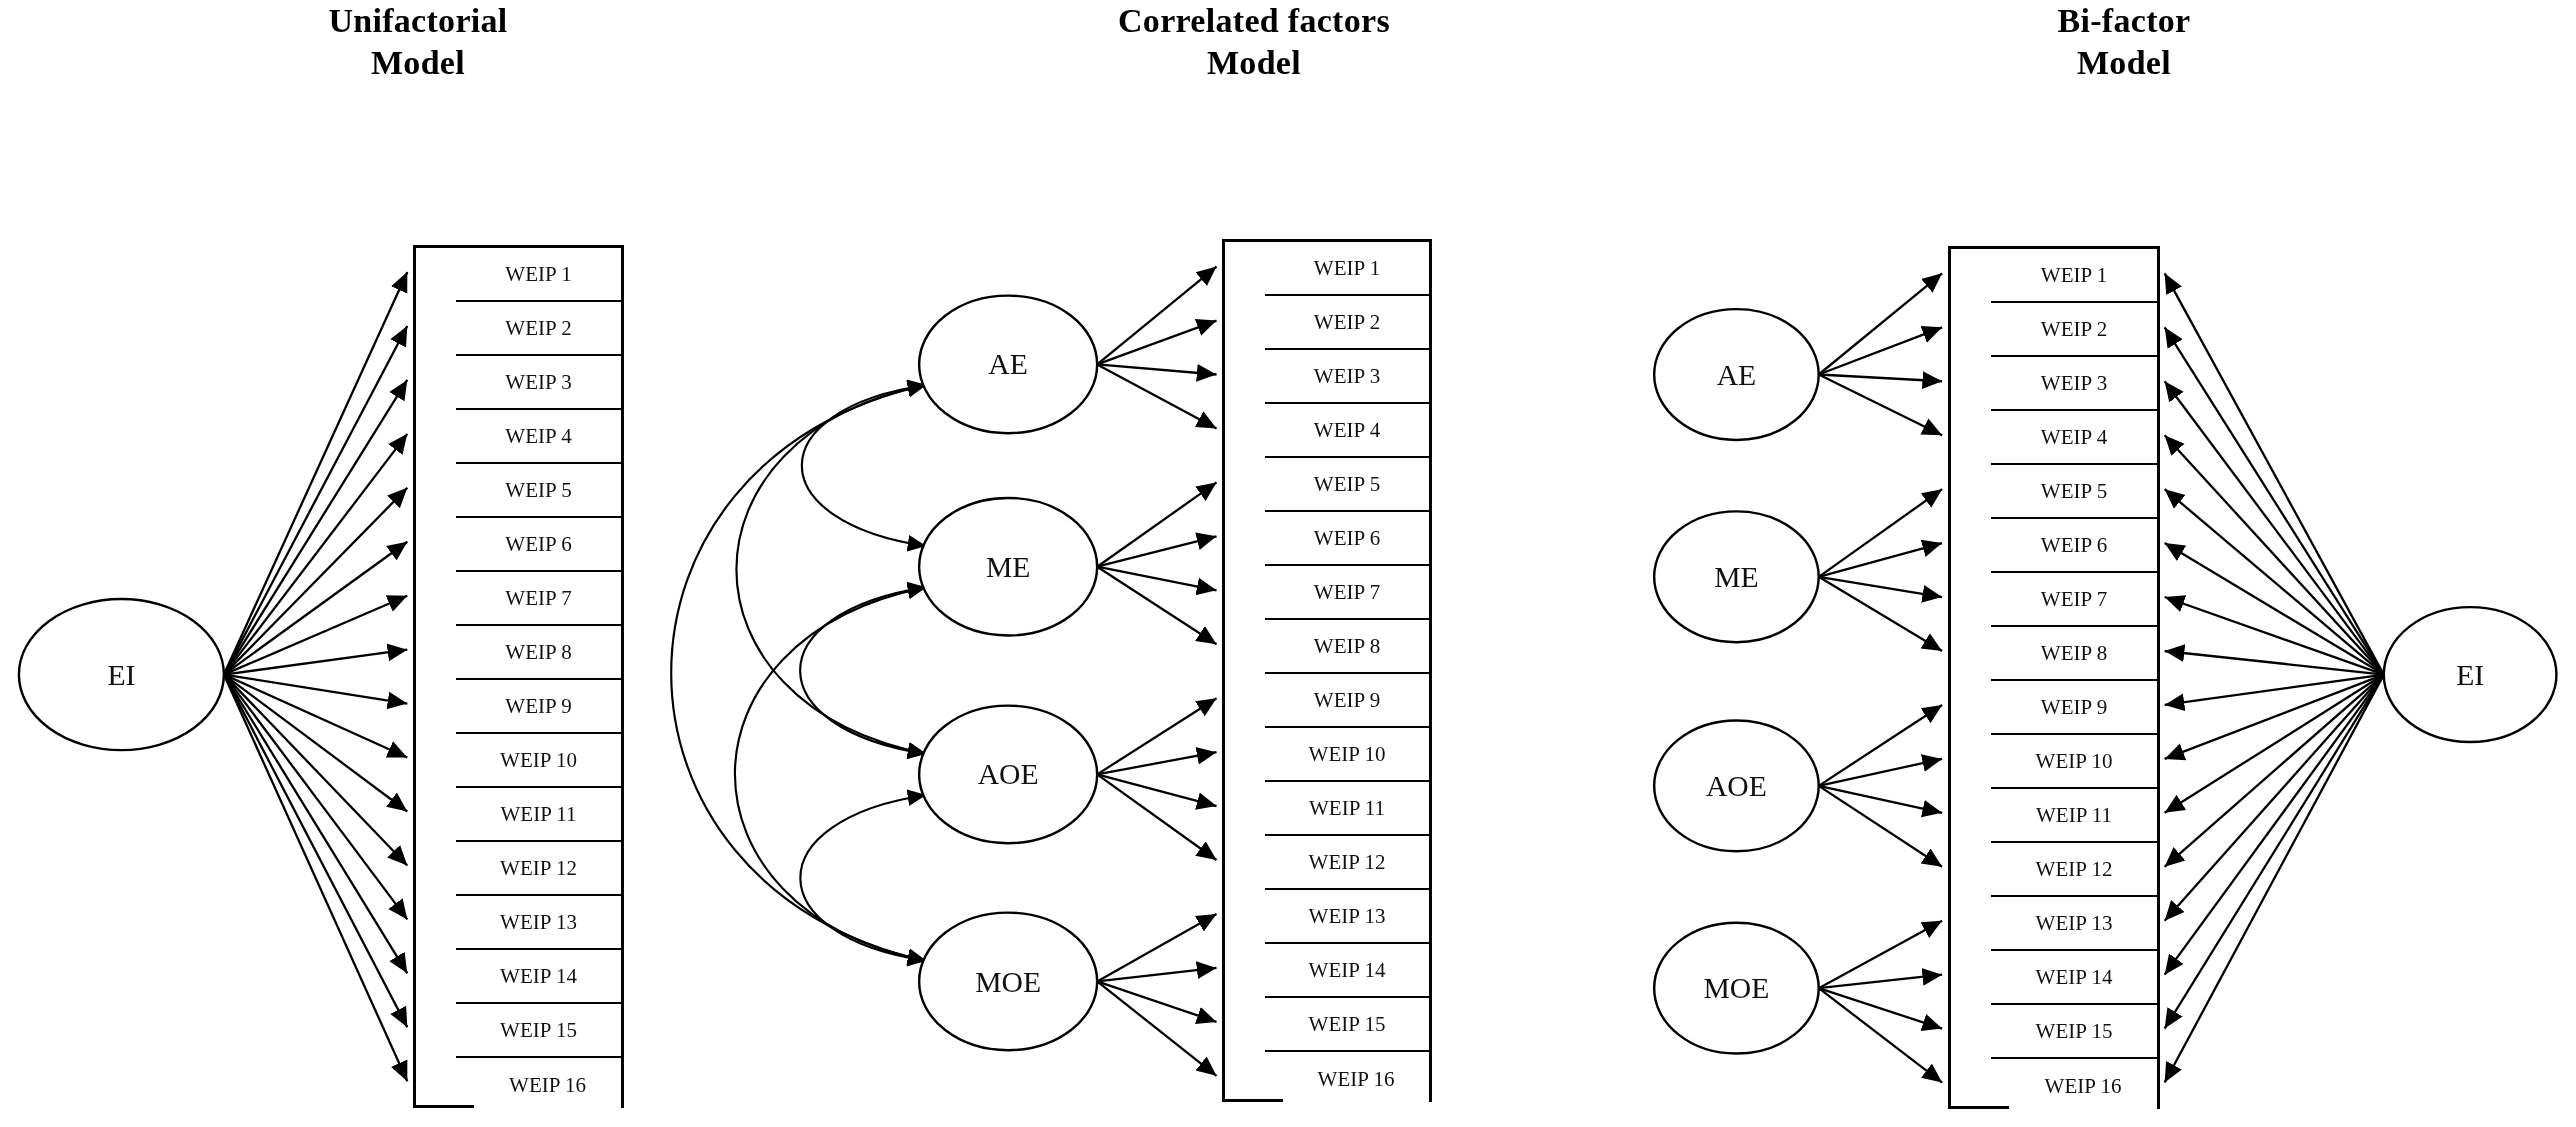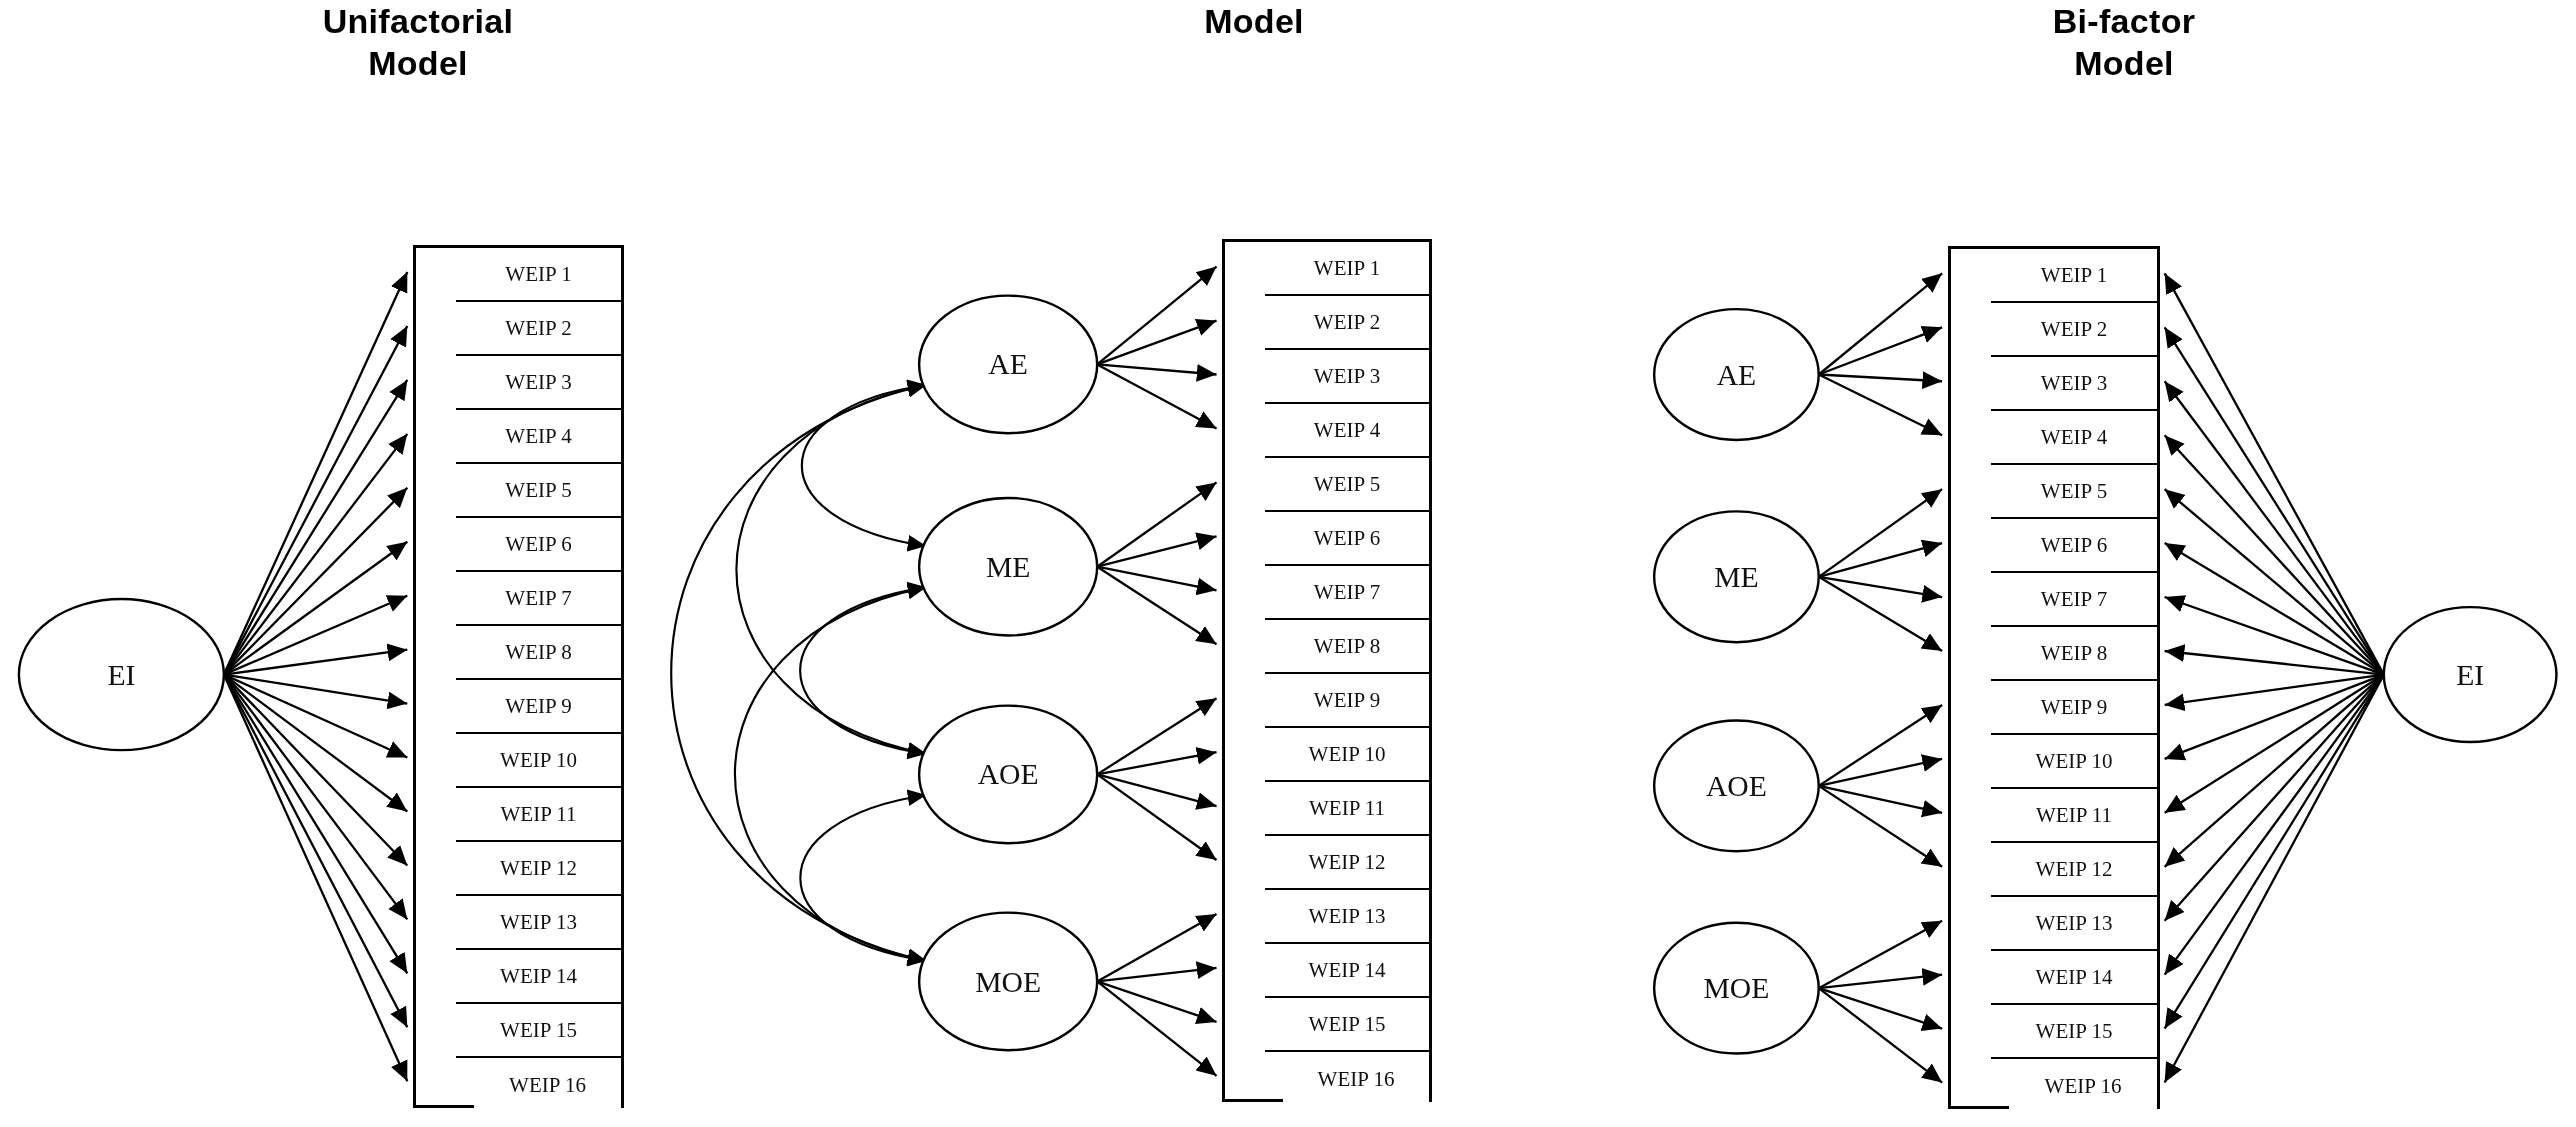--- a/index.html
+++ b/index.html
@@ -1,21 +1,21 @@
 <!DOCTYPE html>
 <html style="font-size:10.8px"><head>
 <meta charset="utf-8">
 <style>
   html,body{margin:0;padding:0;background:#ffffff;}
   body{width:2576px;height:1128px;overflow:hidden;
        font-family:"Liberation Serif", serif;color:#000;}
   #root{position:relative;width:2576px;height:1128px;background:#fff;}
   .panel{position:absolute;top:0;height:1128px;}
   .title{position:absolute;top:0;width:100%;text-align:center;
-         font-family:Liberation Sans, sans-serif;font-weight:bold;
+         font-family:Liberation Serif, serif;font-weight:bold;
          font-size:34px;line-height:42px;letter-spacing:0.3px;}
   .svg-layer{position:absolute;left:0;top:0;}
   .boxstack{position:absolute;border:3.4px solid #000;box-sizing:border-box;background:#fff;padding-left:40px;}
   .ibox{box-sizing:border-box;border-bottom:2.7px solid #000;background:#fff;
         display:flex;align-items:center;justify-content:center;
         font-family:"Liberation Serif", serif;font-size:21px;color:#111;}
   .ibox:last-child{border-bottom:none;margin-left:18px;}
   .ell-label{font-family:"Liberation Serif", serif;font-size:44px;fill:#111;}
 </style>
 </head>
@@ -161,20 +161,21 @@
       <div class="ibox" style="height: 54px;">WEIP 10</div>
       <div class="ibox" style="height: 54px;">WEIP 11</div>
       <div class="ibox" style="height: 54px;">WEIP 12</div>
       <div class="ibox" style="height: 54px;">WEIP 13</div>
       <div class="ibox" style="height: 54px;">WEIP 14</div>
       <div class="ibox" style="height: 54px;">WEIP 15</div>
       <div class="ibox" style="height: 54px;">WEIP 16</div>
     </div>
     <div class="panel" style="left: 836px; width: 836px;">
       <div class="title">
+        <div>Correlated factors</div>
         <div>Model</div>
       </div>
     </div>
     <div class="boxstack" style="left: 1222px; top: 239px; width: 210px; height: 863px;">
       <div class="ibox" style="height: 54px;">WEIP 1</div>
       <div class="ibox" style="height: 54px;">WEIP 2</div>
       <div class="ibox" style="height: 54px;">WEIP 3</div>
       <div class="ibox" style="height: 54px;">WEIP 4</div>
       <div class="ibox" style="height: 54px;">WEIP 5</div>
       <div class="ibox" style="height: 54px;">WEIP 6</div>

